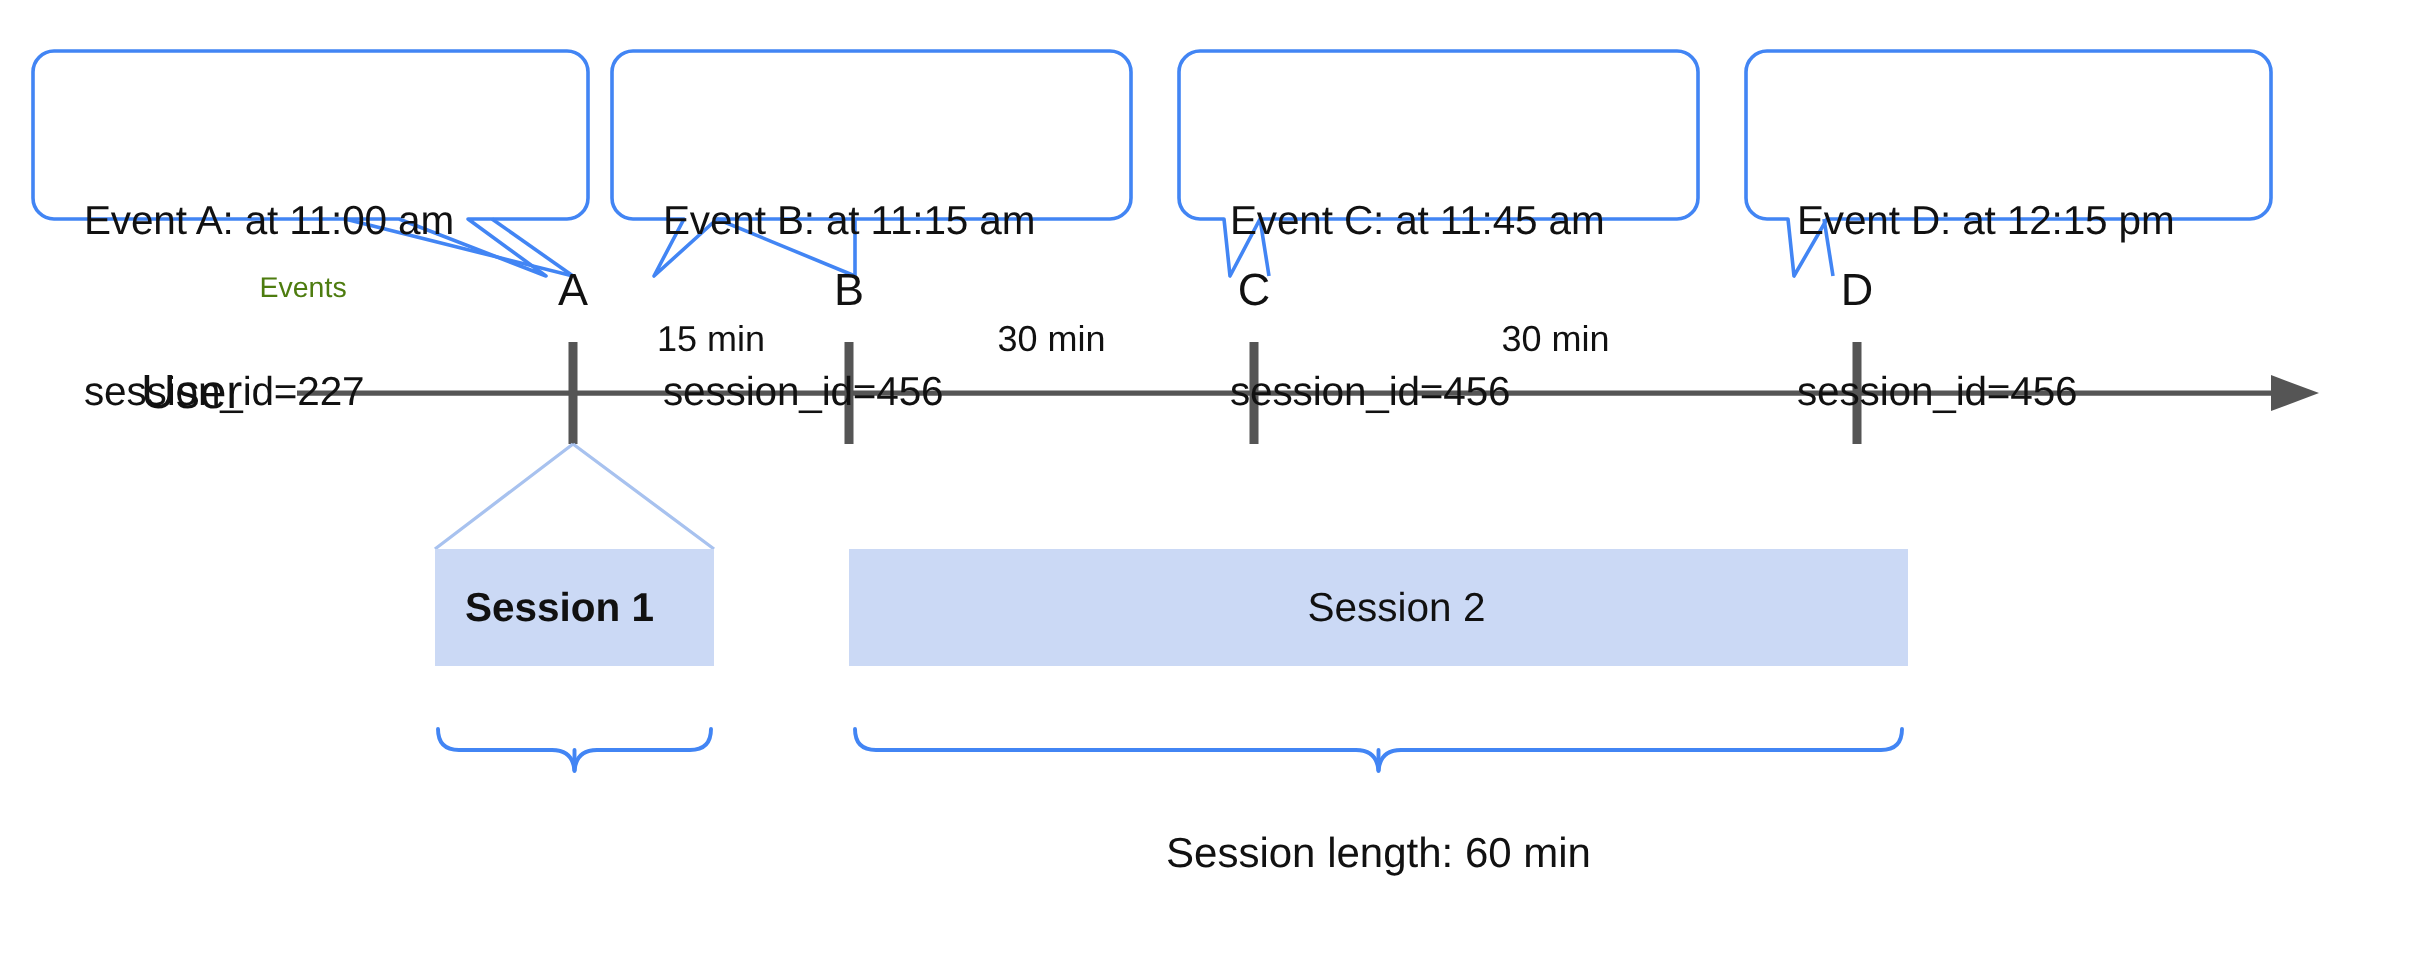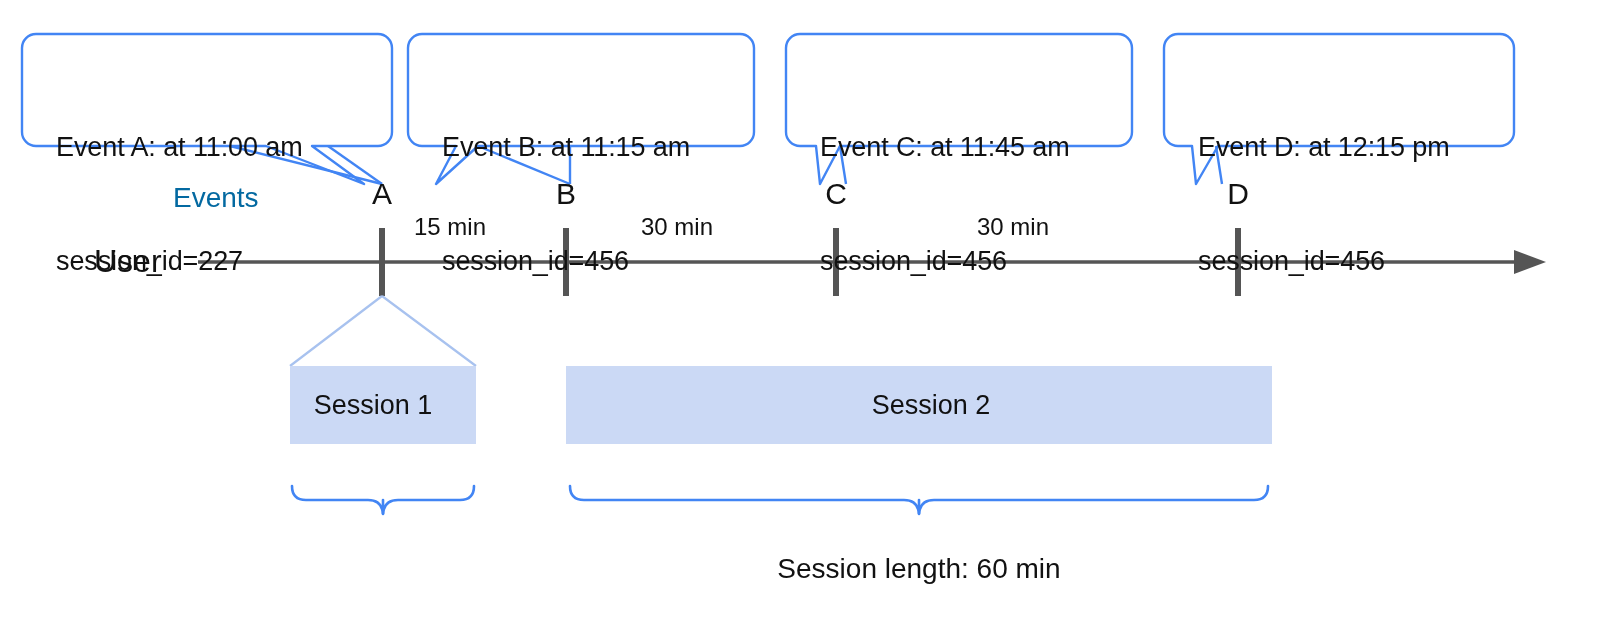--- a/index.html
+++ b/index.html
@@ -38,37 +38,37 @@
     font-weight: normal;
   }
   .axis-label {
     position: absolute;
     font-size: 32px;
     color: #111111;
     white-space: nowrap;
   }
   .events-label {
     position: absolute;
-    font-size: 28px;
-    color: #0369a1;
+    font-size: 19px;
+    color: #4d7c0f;
     white-space: nowrap;
     text-align: center;
   }
   .tick-label {
     position: absolute;
     font-size: 30px;
     color: #111111;
     text-align: center;
     white-space: nowrap;
   }
   .gap-label {
     position: absolute;
     font-size: 24px;
     color: #111111;
-    text-align: left;
+    text-align: center;
     white-space: nowrap;
   }
   .session-label {
     position: absolute;
     font-size: 27px;
     color: #111111;
     white-space: nowrap;
     text-align: center;
   }
   .length-label {
@@ -169,18 +169,18 @@
 
   <div class="tick-label" style="left:362px; top:177px; width:40px;">A</div>
   <div class="tick-label" style="left:546px; top:177px; width:40px;">B</div>
   <div class="tick-label" style="left:816px; top:177px; width:40px;">C</div>
   <div class="tick-label" style="left:1218px; top:177px; width:40px;">D</div>
 
   <div class="gap-label" style="left:414px; top:213px; width:120px;">15 min</div>
   <div class="gap-label" style="left:641px; top:213px; width:120px;">30 min</div>
   <div class="gap-label" style="left:977px; top:213px; width:120px;">30 min</div>
 
-  <div class="session-label" style="left:290px; top:390px; width:166px;">Session 1</div>
+  <div class="session-label" style="left:290px; top:390px; width:166px;font-weight:bold;">Session 1</div>
   <div class="session-label" style="left:566px; top:390px; width:706px;padding-left:12px;">Session 2</div>
 
   <div class="length-label" style="left:719px; top:553px; width:400px;text-align:center;">Session length: 60 min</div>
 
 </div>
 
 </body></html>

